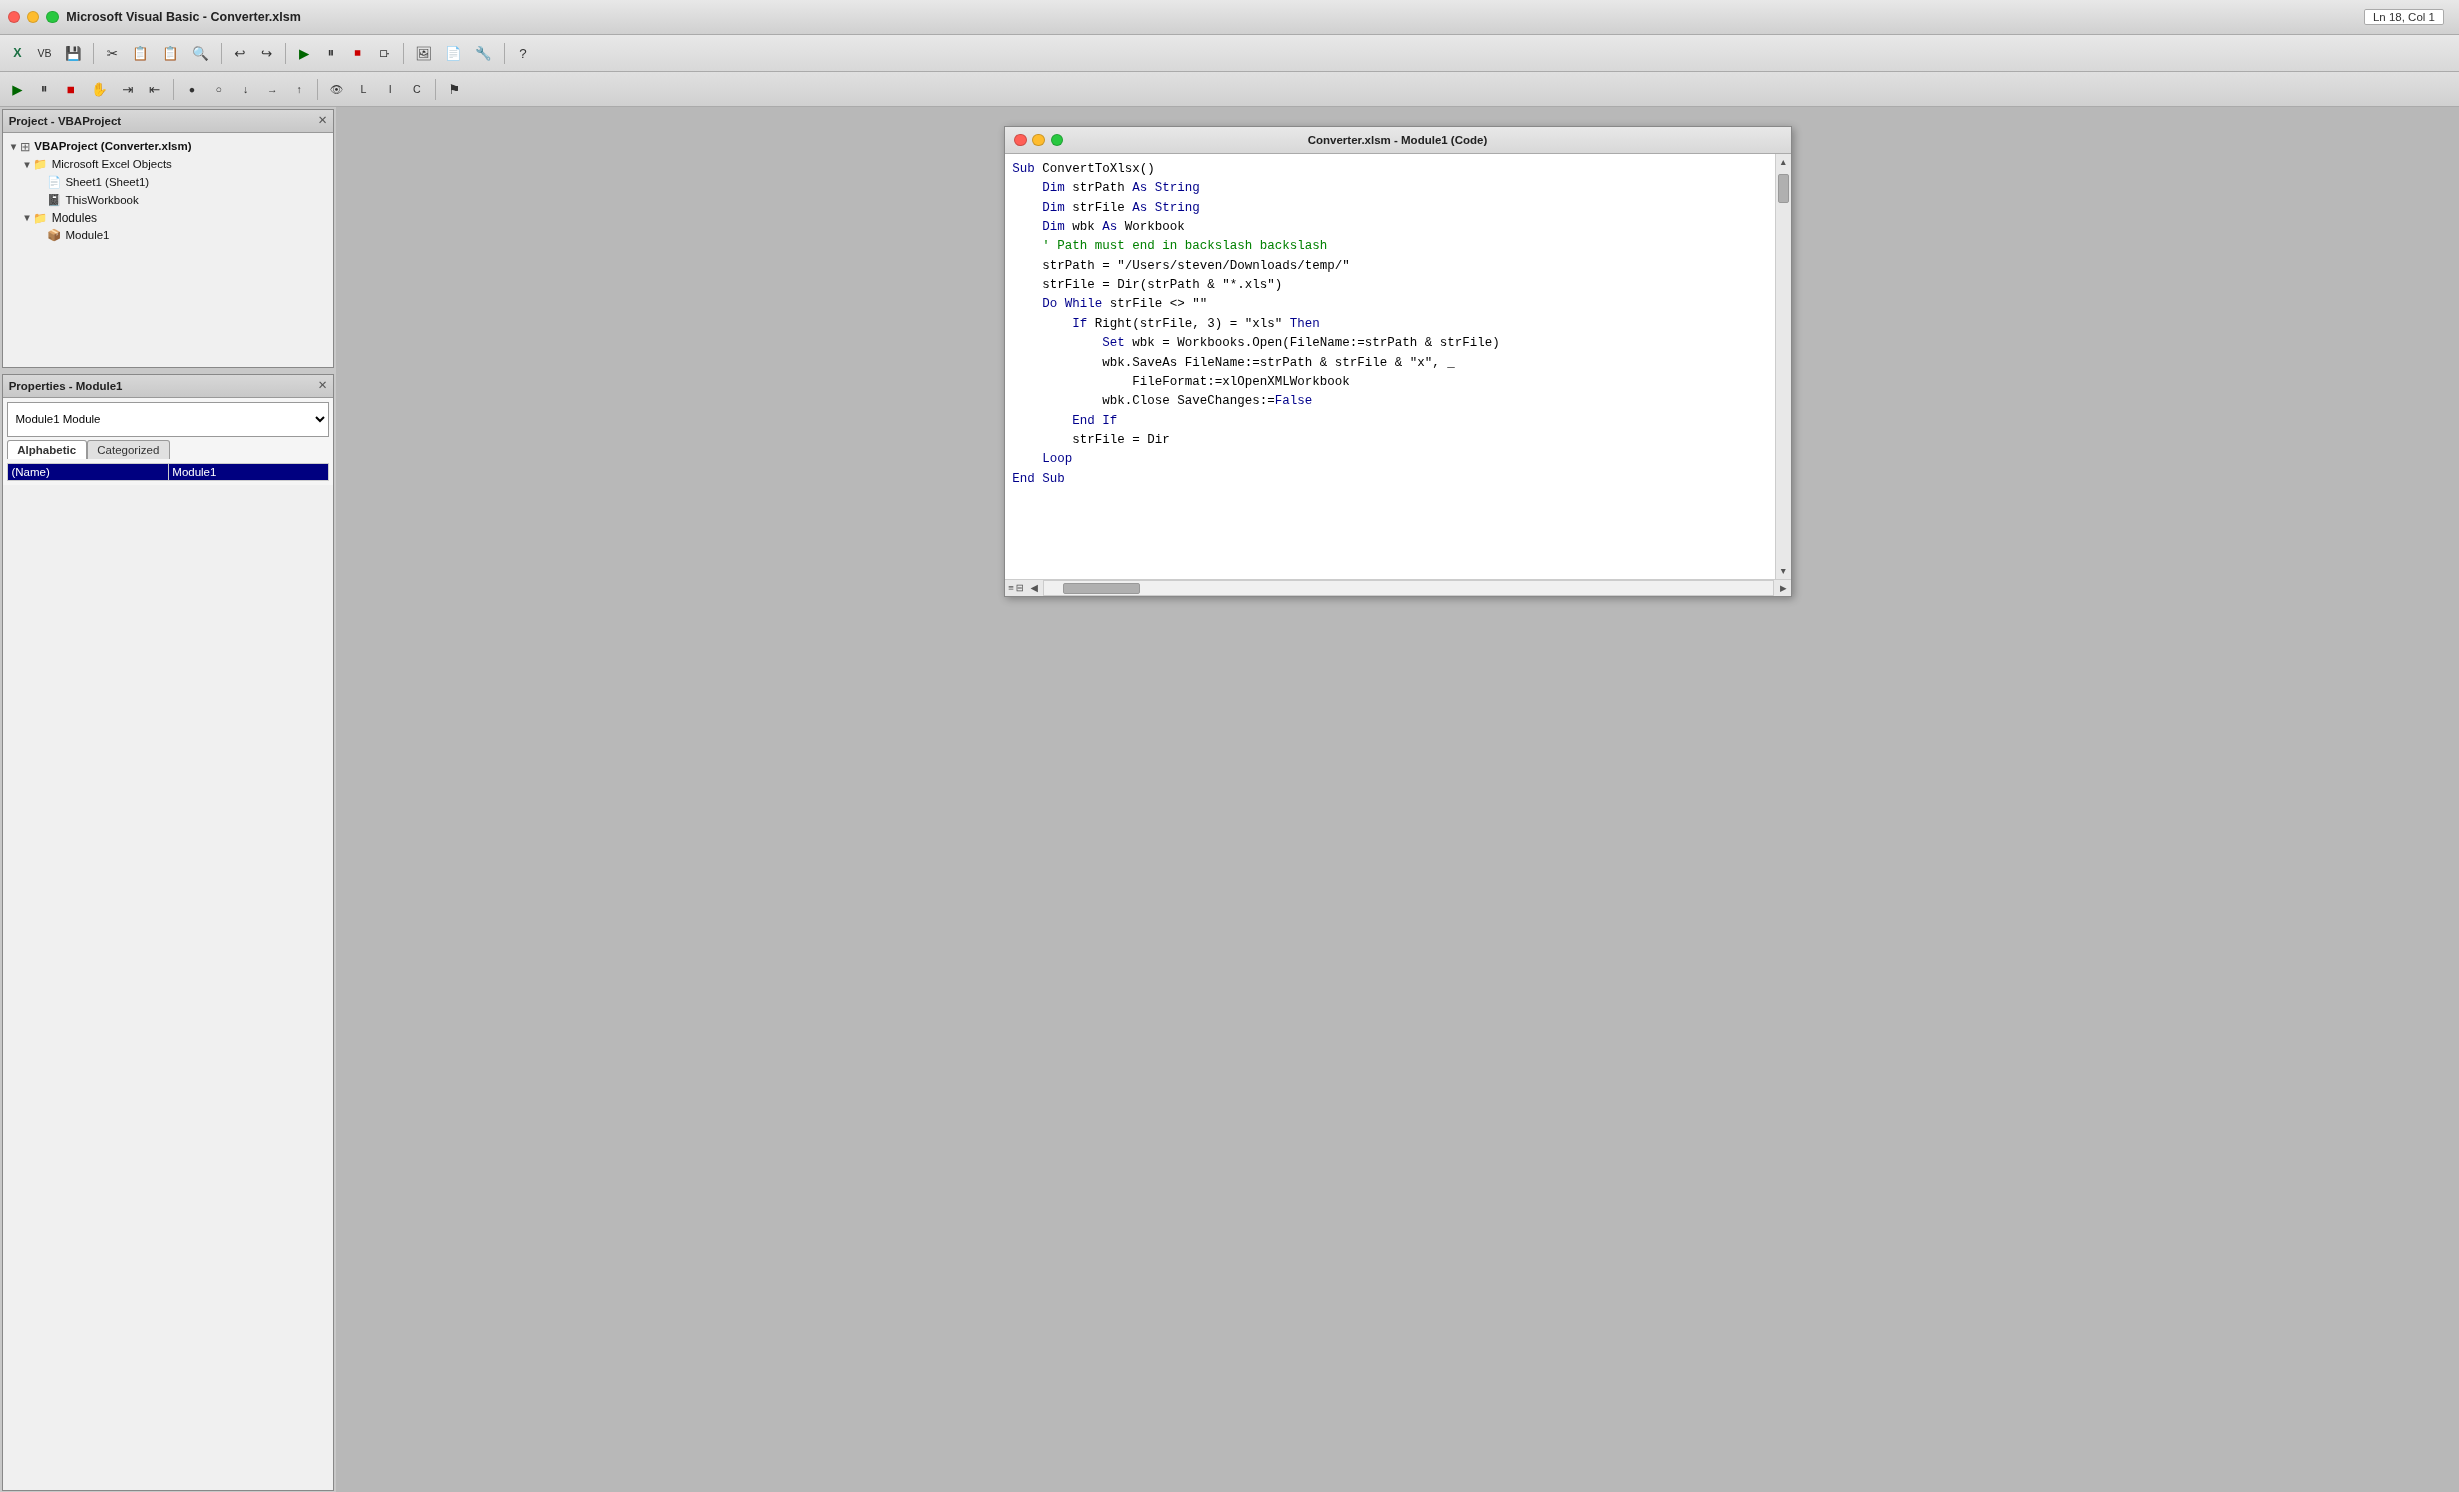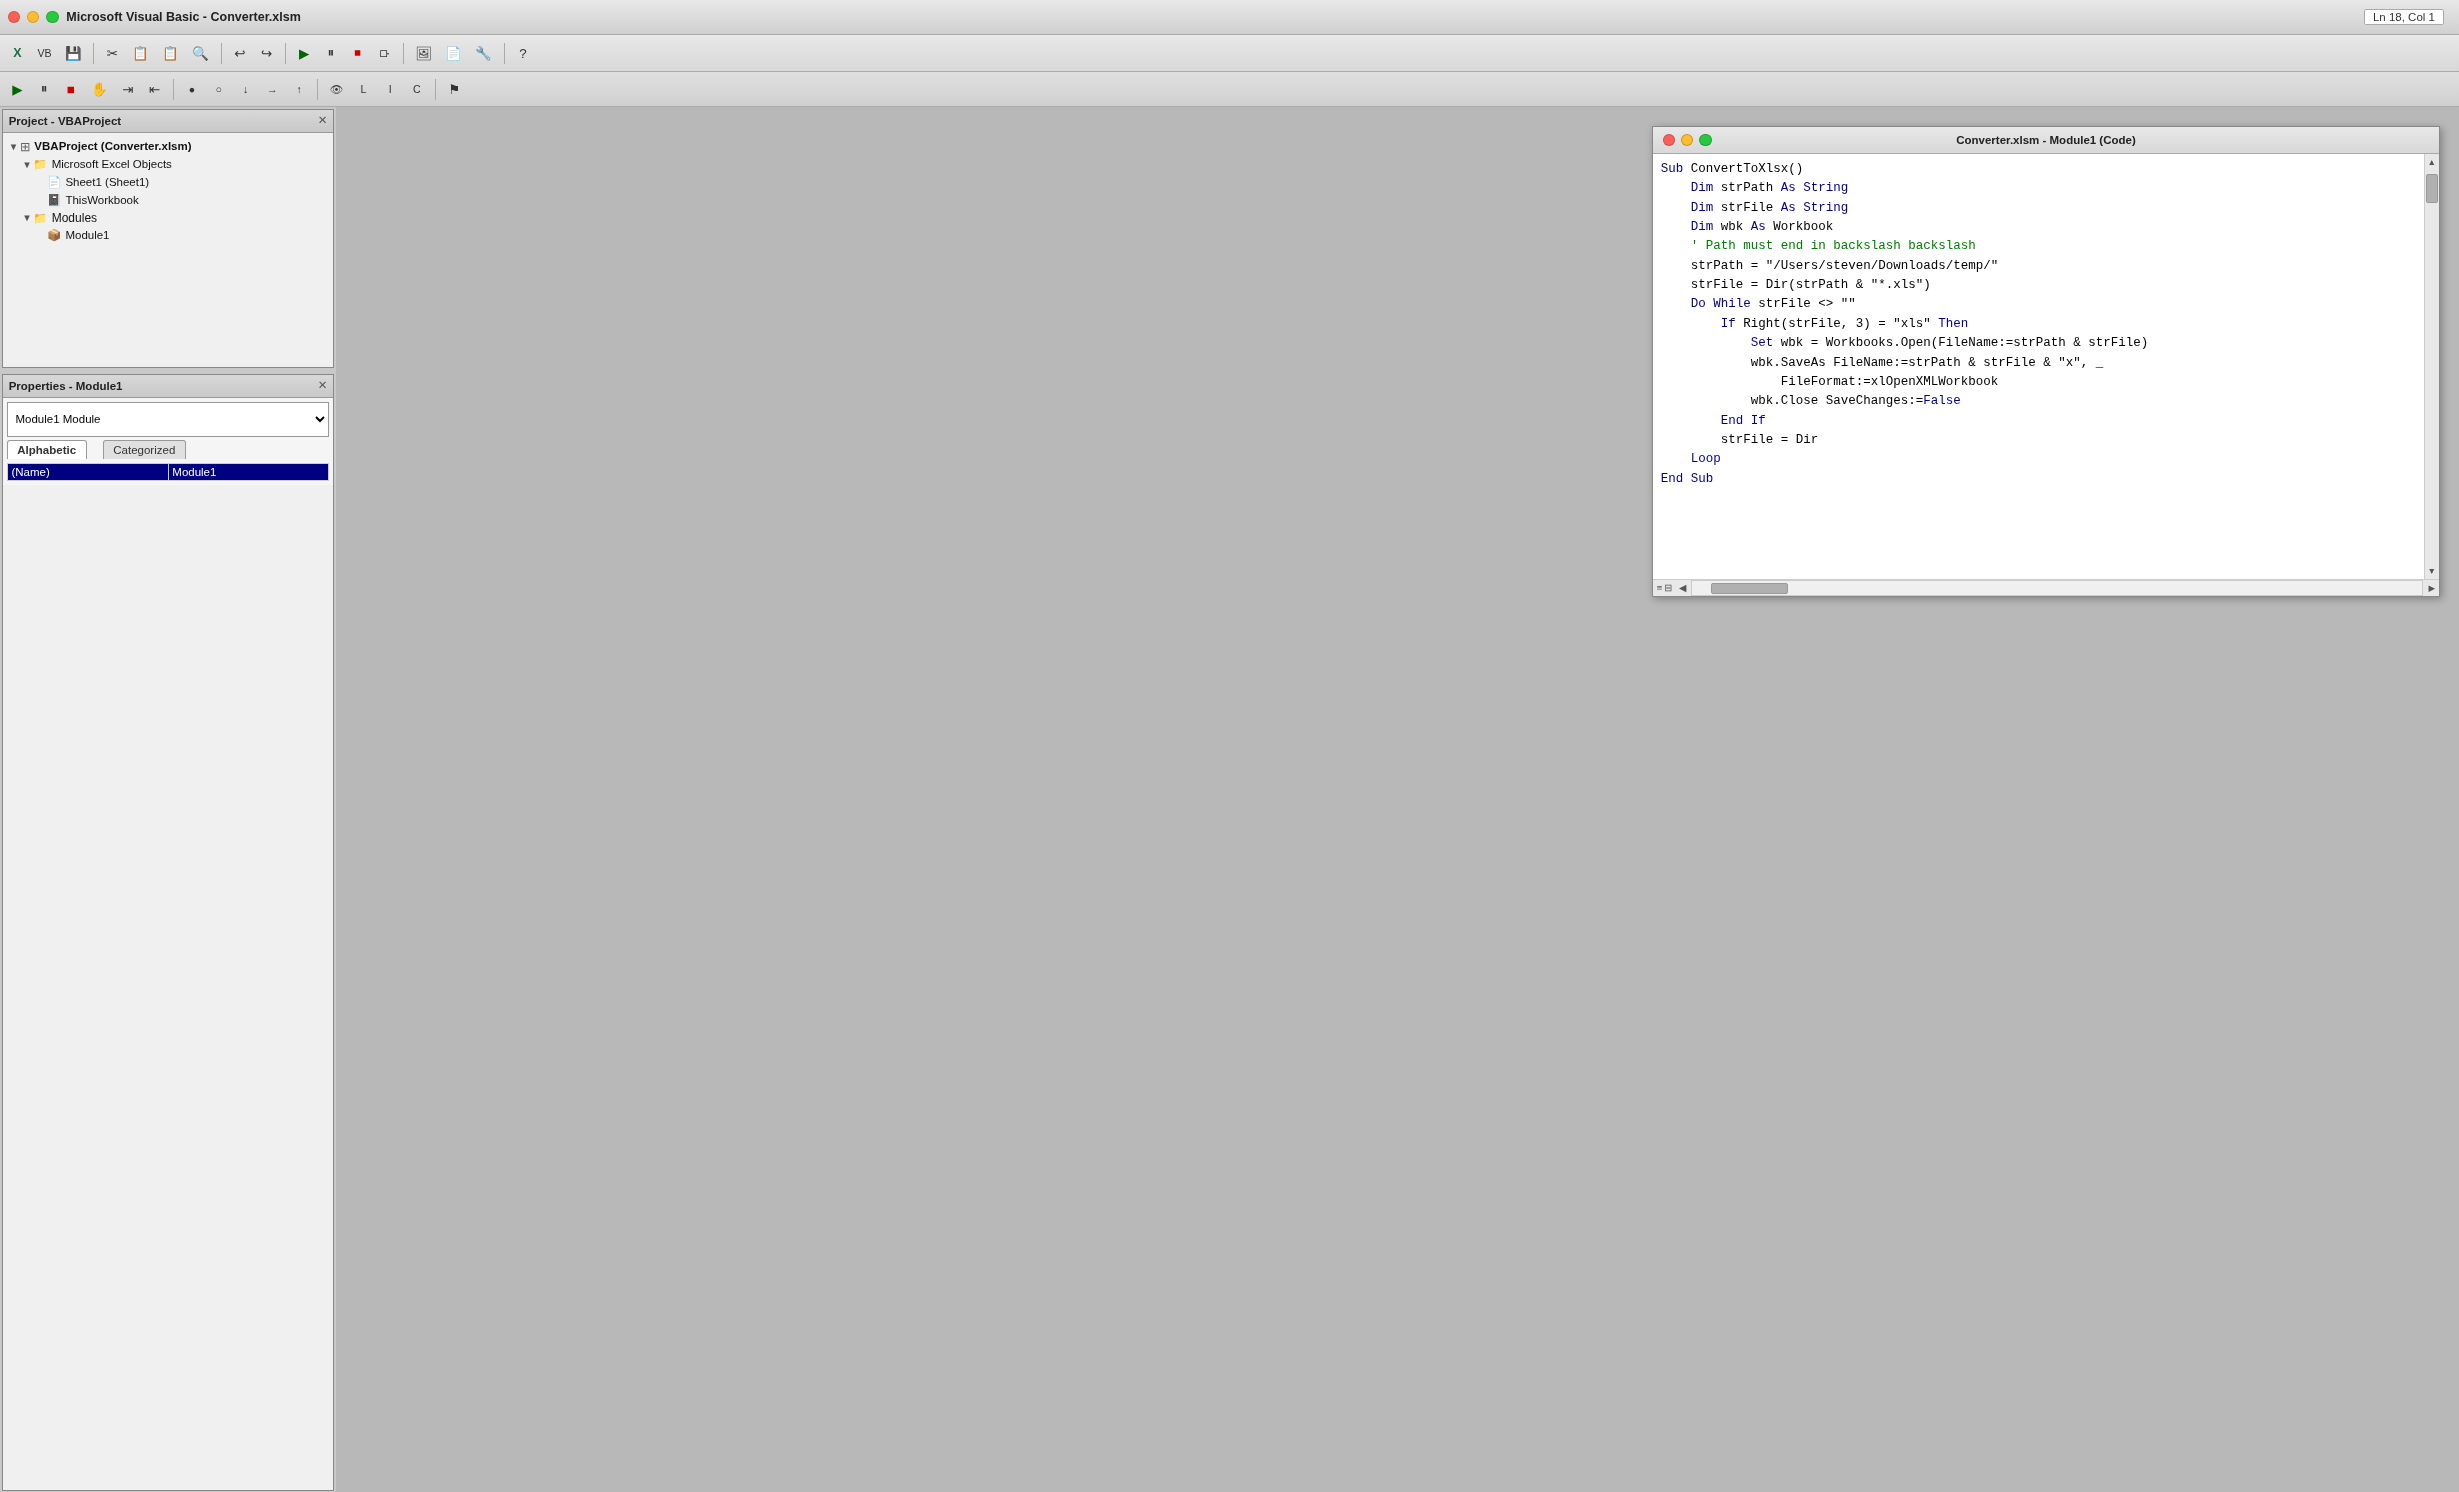--- a/index.html
+++ b/index.html
@@ -144,21 +144,21 @@
       width: 100%;
       height: 35px;
       font-size: 11.5px;
       border: 1px solid #999;
       background: white;
       padding: 0 3.8px;
       margin-bottom: 3.8px;
     }
     .props-tabs {
       display: flex;
-      gap: 16px;
+      gap: 0;
       margin-bottom: 3.8px;
     }
     .props-tab {
       padding: 2.9px 9.6px;
       font-size: 11.5px;
       cursor: pointer;
       border: 1px solid #999;
       border-bottom: none;
       background: #e0e0e0;
       color: #333;
@@ -193,21 +193,21 @@
     .props-name-row td:last-child {
       background: #000080;
       color: white;
     }
 
     
     .right-panel {
       flex: 1;
       display: flex;
       align-items: flex-start;
-      justify-content: flex-end;
+      justify-content: center;
       padding: 19px;
       background: #b8b8b8;
     }
 
     .code-window {
       background: #f0f0f0;
       border: 1px solid #888;
       box-shadow: 1.9px 1.9px 7.7px rgba(0,0,0,0.3);
       display: flex;
       flex-direction: column;

